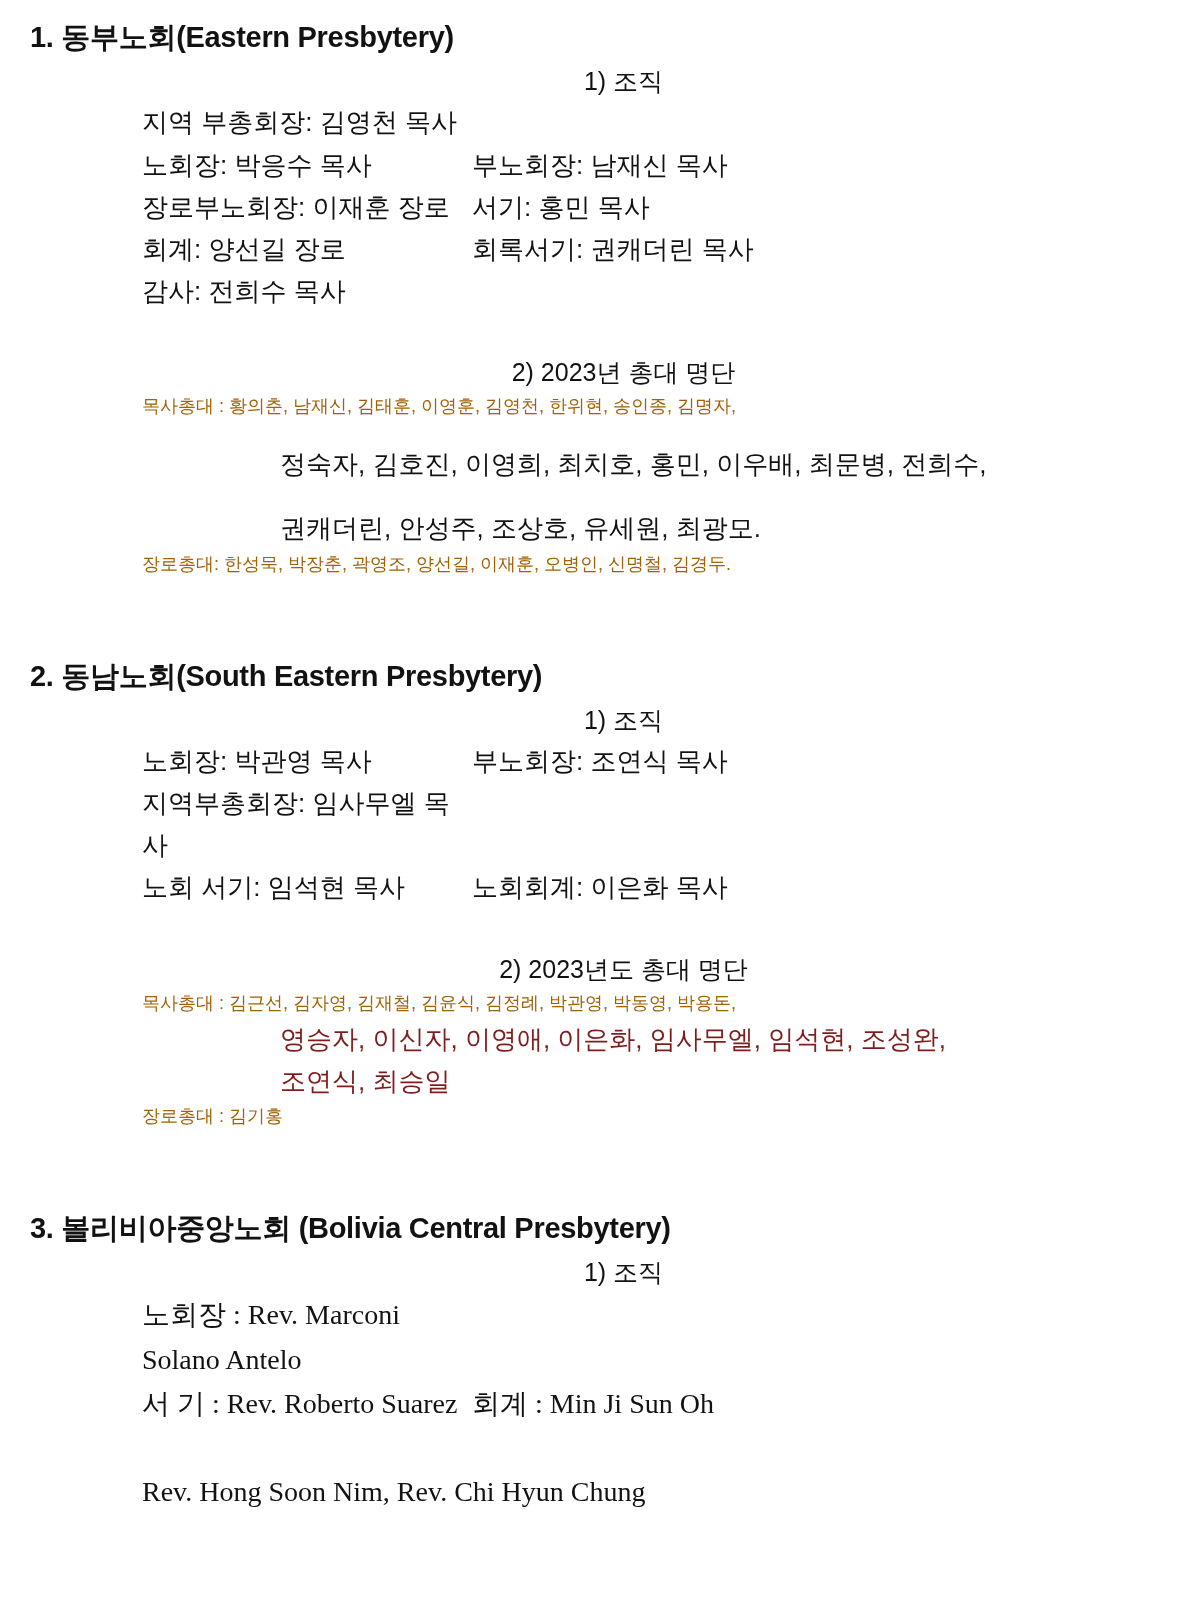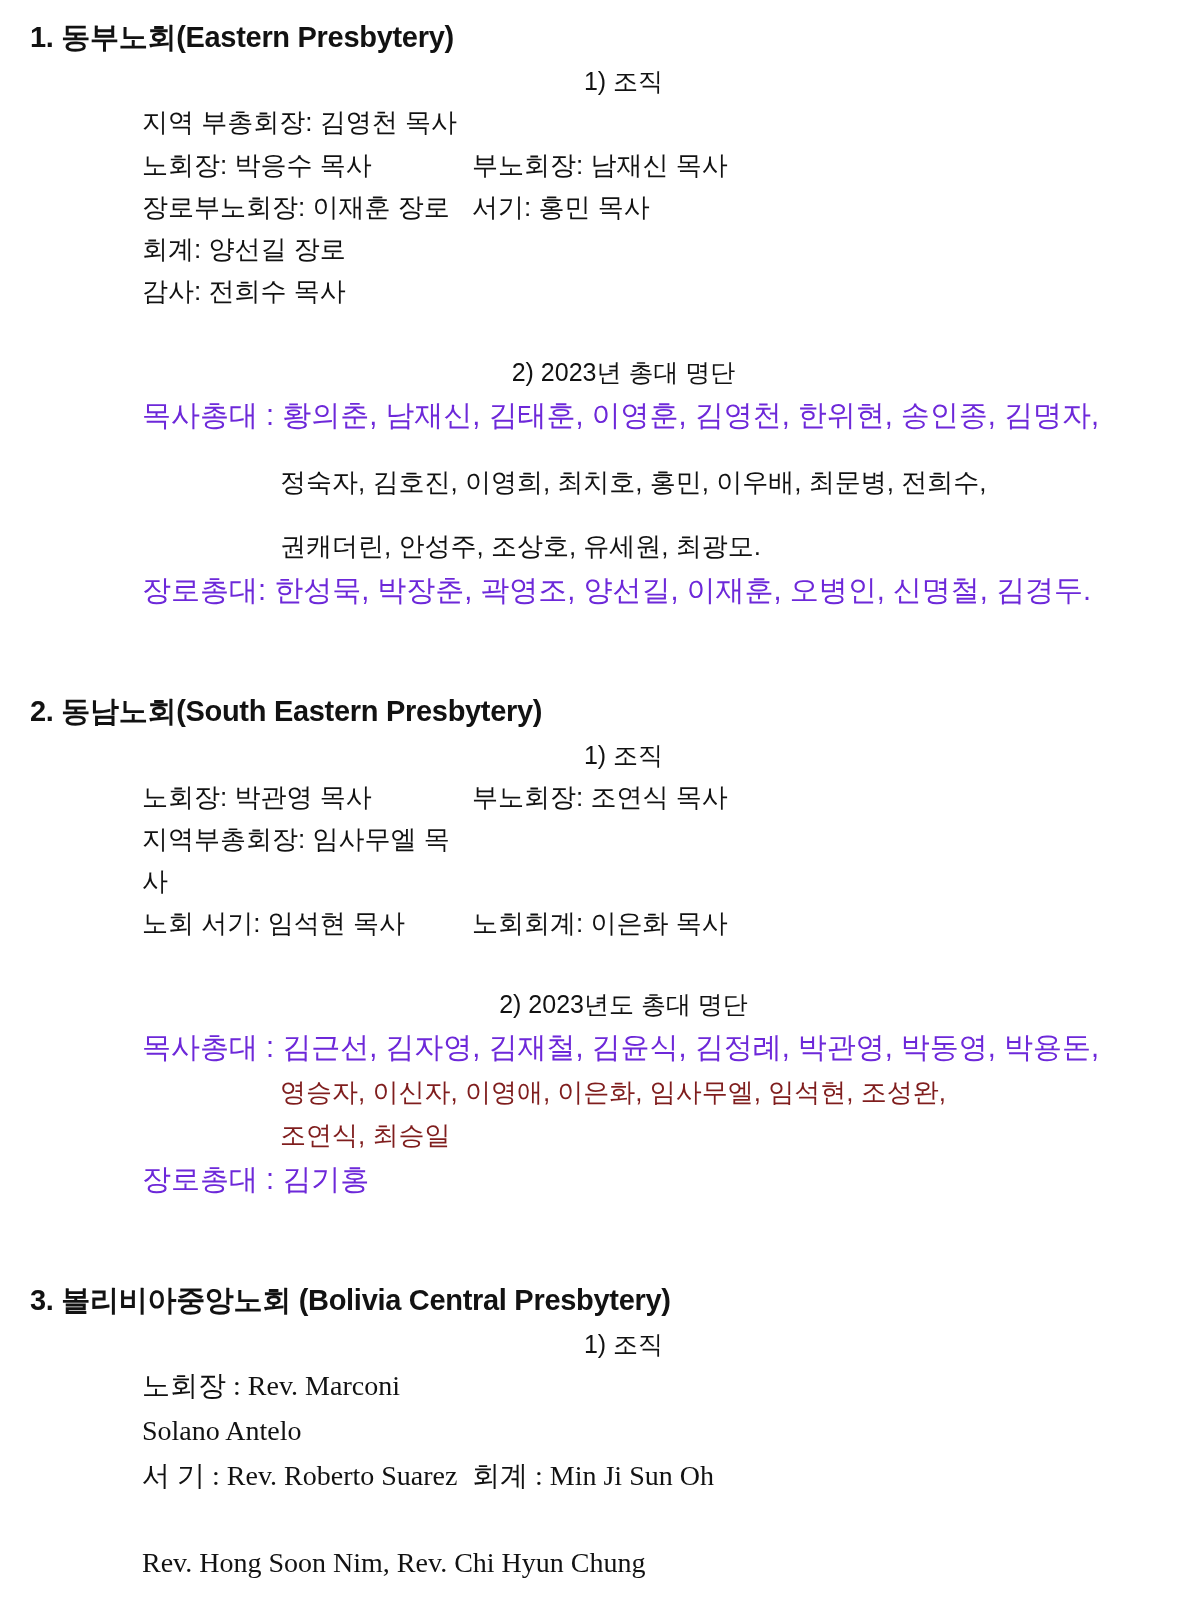--- a/index.html
+++ b/index.html
@@ -55,23 +55,23 @@
   }
   .col-b {
     flex: 1 1 auto;
   }
   .gap-md { height: 42px; }
   .gap-xl { height: 78px; }
 
   
   .dlg {
     display: flex;
-    font-size: 29px;
-    line-height: 1.62;
-    color: #6d28d9;
+    font-size: 18px;
+    line-height: 1.62;
+    color: #a16207;
   }
   .dlg-label {
     flex: 0 0 auto;
     white-space: pre;
   }
   .dlg-body {
     flex: 1 1 auto;
   }
   .dlg-cont {
     padding-left: 138px;
@@ -124,20 +124,21 @@
       <div class="row">
         <div class="col-a">노회장: 박응수 목사</div>
         <div class="col-b">부노회장: 남재신 목사</div>
       </div>
       <div class="row">
         <div class="col-a">장로부노회장: 이재훈 장로</div>
         <div class="col-b">서기: 홍민 목사</div>
       </div>
       <div class="row">
         <div class="col-a">회계: 양선길 장로</div>
+        <div class="col-b">회록서기: 권캐더린 목사</div>
       </div>
       <div class="row">
         <div class="col-a">감사: 전희수 목사</div>
         <div class="col-b"></div>
       </div>
     </div>
 
     <div class="gap-md"></div>
 
     <div class="sub-title">2) 2023년 총대 명단</div>

